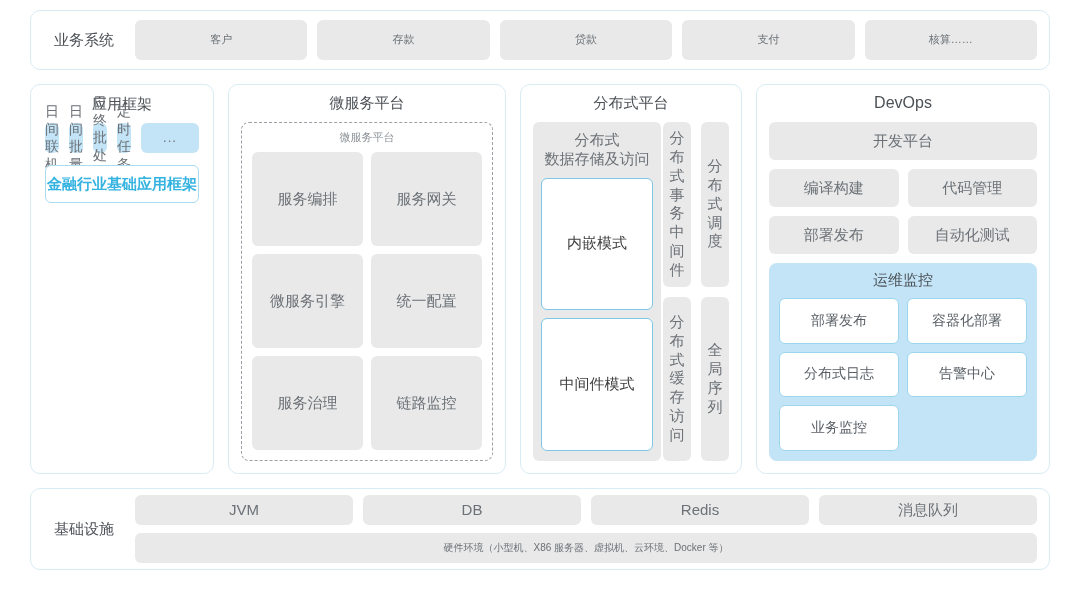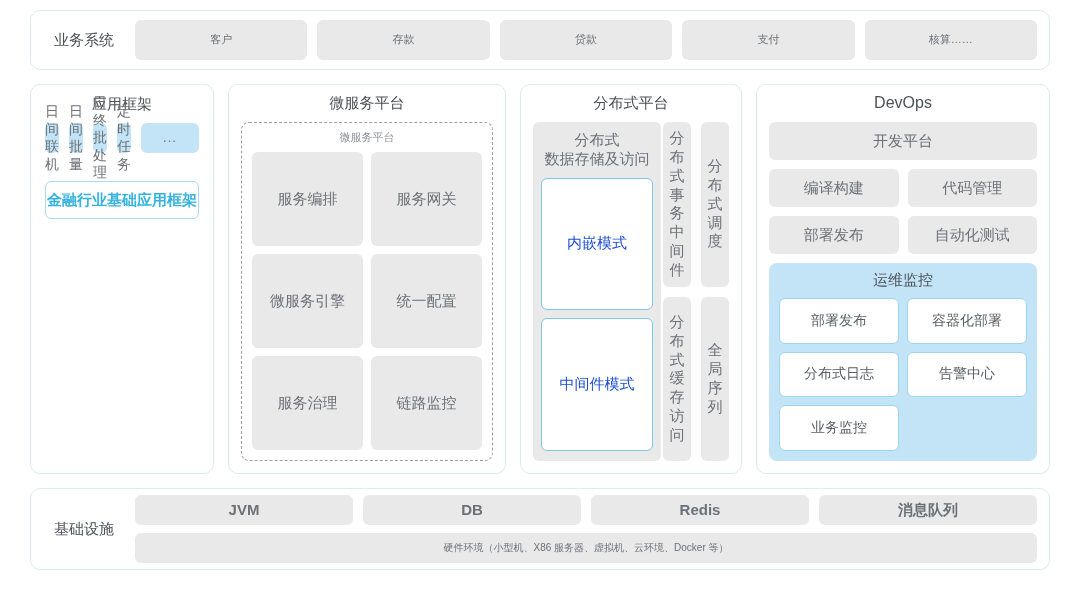--- a/index.html
+++ b/index.html
@@ -109,21 +109,21 @@
     flex: 1 1 0;
     height: 30px;
     font-size: 14px;
   }
   .app-chips .chip.small {
     flex: 0 0 58px;
     font-size: 13px;
     letter-spacing: 1px;
   }
   .finance-bar {
-    margin-top: 28px;
+    margin-top: 12px;
     height: 36px;
     border: 1px solid #a9dcef;
     border-radius: 6px;
     display: flex;
     align-items: center;
     justify-content: center;
     color: #35b3e0;
     font-size: 15px;
     font-weight: bold;
     background: #ffffff;
@@ -193,21 +193,21 @@
   }
   .mode-box {
     flex: 1 1 0;
     background: #ffffff;
     border: 1px solid #7ec8e6;
     border-radius: 6px;
     display: flex;
     align-items: center;
     justify-content: center;
     font-size: 15px;
-    color: #1d4ed8;
+    color: #404040;
   }
   .mode-box + .mode-box { margin-top: 8px; }
 
   .dist-grid {
     flex: 1 1 auto;
     display: grid;
     grid-template-columns: 1fr 1fr;
     grid-template-rows: 1fr 1fr;
     gap: 10px;
   }
@@ -284,21 +284,20 @@
   .infra-right {
     flex: 1 1 auto;
     display: flex;
     flex-direction: column;
     gap: 8px;
   }
   .infra-top {
     display: flex;
     gap: 10px;
     height: 30px;
-    font-weight: bold;
   }
   .infra-top .chip {
     flex: 1 1 0;
     height: 30px;
     font-size: 15px;
   }
   .infra-hw {
     height: 30px;
     font-size: 10px;
   }

